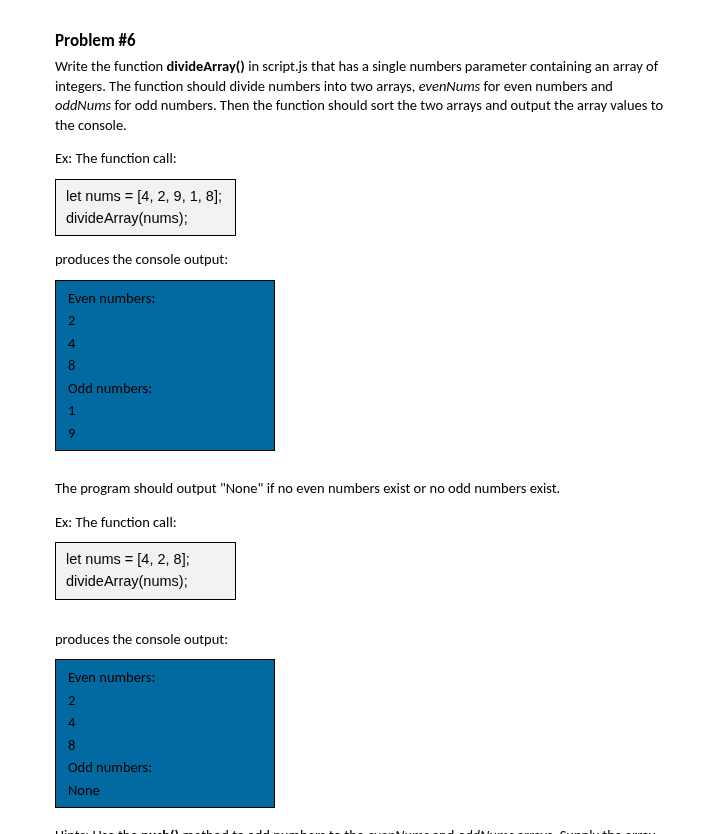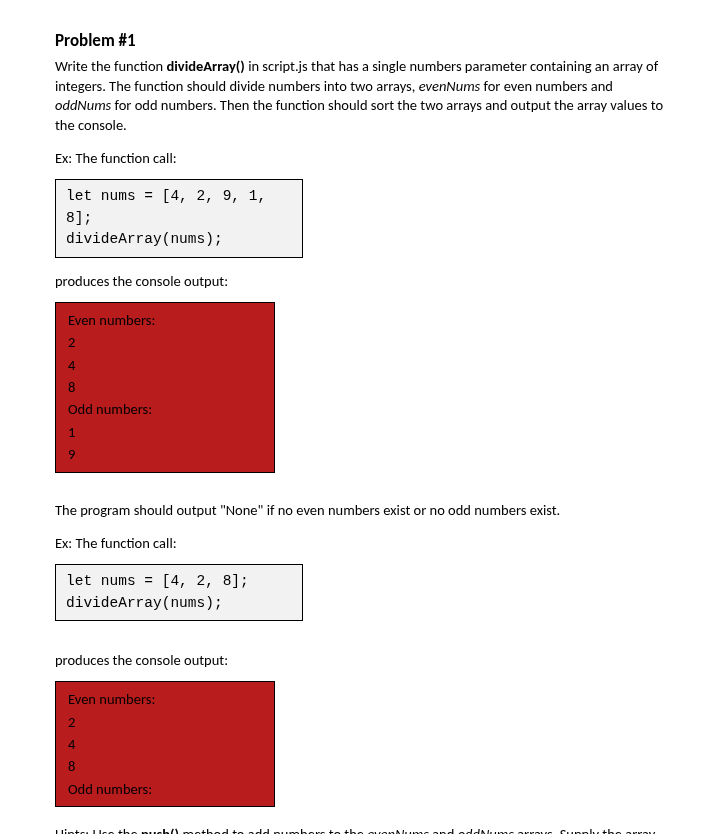--- a/index.html
+++ b/index.html
@@ -30,47 +30,47 @@
       font-style: italic;
     }
     .label {
       font-weight: normal;
       margin: 14px 0 10px 0;
     }
     .code-box {
       border: 1.5px solid #000;
       background: #f2f2f2;
       padding: 6px 10px;
-      width: 248px;
-      font-family: Liberation Mono, monospace;
+      width: 181px;
+      font-family: Liberation Sans, sans-serif;
       font-size: 14.5px;
       line-height: 1.5;
       margin: 0 0 10px 0;
     }
     .output-box {
       border: 1.5px solid #000;
-      background: #b91c1c;
+      background: #0369a1;
       padding: 6px 12px;
       width: 220px;
       font-family: Calibri, Arial, sans-serif;
       font-size: 14.5px;
       line-height: 1.55;
       margin: 0 0 28px 0;
     }
     .output-box div {
       white-space: pre;
     }
     .spacer {
       height: 6px;
     }
   </style>
 </head>
 <body>
 
-<h2>Problem #1</h2>
+<h2>Problem #6</h2>
 
 <p>
   <span>Write the function </span><span class="bold">divideArray()</span><span> in script.js that has a single numbers parameter containing an array of integers. The function should divide numbers into two arrays, </span><span class="italic">evenNums</span><span> for even numbers and </span><span class="italic">oddNums</span><span> for odd numbers. Then the function should sort the two arrays and output the array values to the console.</span>
 </p>
 
 <p class="label">Ex: The function call:</p>
 
 <div class="code-box">
   <div>let nums = [4, 2, 9, 1, 8];</div>
   <div>divideArray(nums);</div>
@@ -100,17 +100,18 @@
 <div class="spacer"></div>
 
 <p class="label">produces the console output:</p>
 
 <div class="output-box" style="margin-bottom:18px;">
   <div>Even numbers:</div>
   <div>2</div>
   <div>4</div>
   <div>8</div>
   <div>Odd numbers:</div>
+  <div>None</div>
 </div>
 
 <p>
   <span>Hints: Use the </span><span class="bold">push()</span><span> method to add numbers to the </span><span class="italic">evenNums</span><span> and </span><span class="italic">oddNums</span><span> arrays. Supply the array </span>
 </p>
 
 </body></html>

